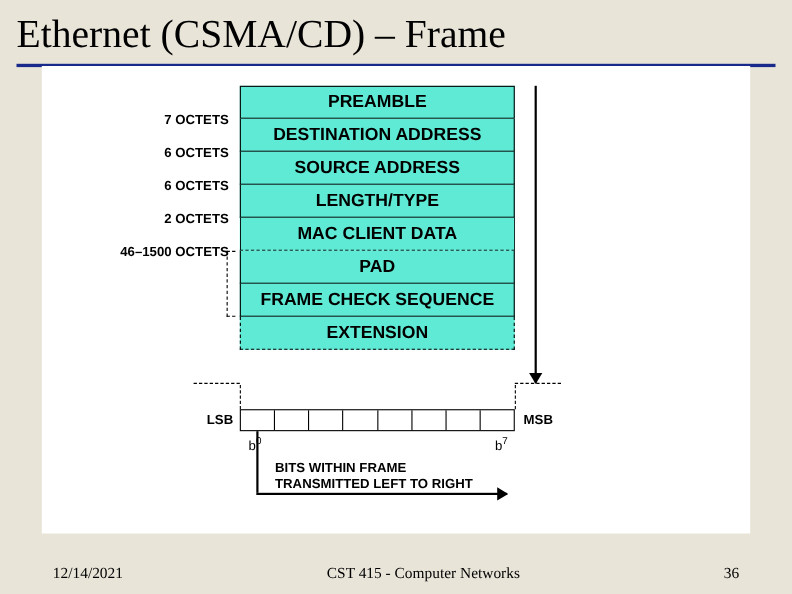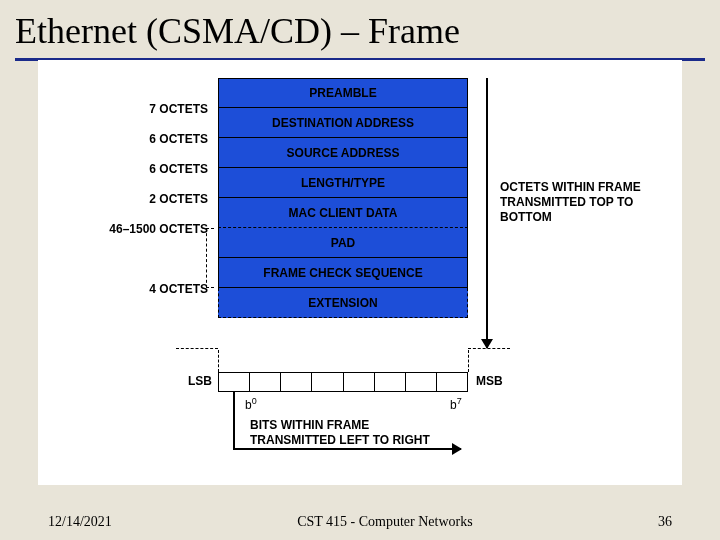--- a/index.html
+++ b/index.html
@@ -50,23 +50,23 @@
     align-items: center;
     position: relative;
   }
   .cell {
     border: 1px solid #000;
     width: 280px;
     height: 30px;
     display: flex;
     align-items: center;
     justify-content: center;
-    font-size: 12px;
+    font-size: 16px;
     font-weight: bold;
-    background: #1d4ed8;
+    background: #5eead4;
     position: relative;
   }
   .cell.dashed-bottom { border-bottom: 1px dashed #000; }
   .cell.dashed-side { border-left: 1px dashed #000; border-right: 1px dashed #000; }
   .cell.no-top { border-top: none; }
   .size-label {
     position: absolute;
     right: 260px;
     width: 150px;
     text-align: right;
@@ -130,21 +130,21 @@
   .bitpanel div { flex: 1; border-right: 1px solid #000; }
   .bitpanel div:last-child { border-right: none; }
   .lsb {
     position: absolute; left: 150px; top: 314px;
     font-size: 12px; font-weight: bold;
   }
   .msb {
     position: absolute; left: 438px; top: 314px;
     font-size: 12px; font-weight: bold;
   }
-  .b0 { position: absolute; left: 188px; top: 336px; font-size: 12px; margin-left: 19px; }
+  .b0 { position: absolute; left: 188px; top: 336px; font-size: 12px; }
   .b0 sup, .b7 sup { font-size: 9px; }
   .b7 { position: absolute; left: 412px; top: 336px; font-size: 12px; }
   
   .bottom-vline {
     position: absolute;
     left: 195px; top: 332px;
     width: 2px; height: 56px;
     background: #000;
   }
   .bottom-hline {
@@ -209,33 +209,31 @@
     </div>
     <div class="row">
       <div class="size-label">46–1500 OCTETS</div>
       <div class="cell no-top dashed-bottom">MAC CLIENT DATA</div>
     </div>
     <div class="row">
       <div class="size-label"></div>
       <div class="cell no-top">PAD</div>
     </div>
     <div class="row">
-      <div class="size-label">4 OCTETS</div>
       <div class="cell no-top">FRAME CHECK SEQUENCE</div>
     </div>
     <div class="row">
       <div class="size-label"></div>
       <div class="cell no-top dashed-side" style="border-bottom:1px dashed #000">EXTENSION</div>
     </div>
   </div>
 
   <div class="left-bracket"></div>
 
   <div class="right-arrow"></div>
-  <div class="right-note">OCTETS WITHIN FRAME TRANSMITTED TOP TO BOTTOM</div>
 
   <div class="ext-left"></div>
   <div class="ext-right"></div>
   <div class="bitfeeder-l"></div>
   <div class="bitfeeder-r"></div>
 
   <div class="lsb">LSB</div>
   <div class="bitpanel">
     <div></div>
       <div></div>

